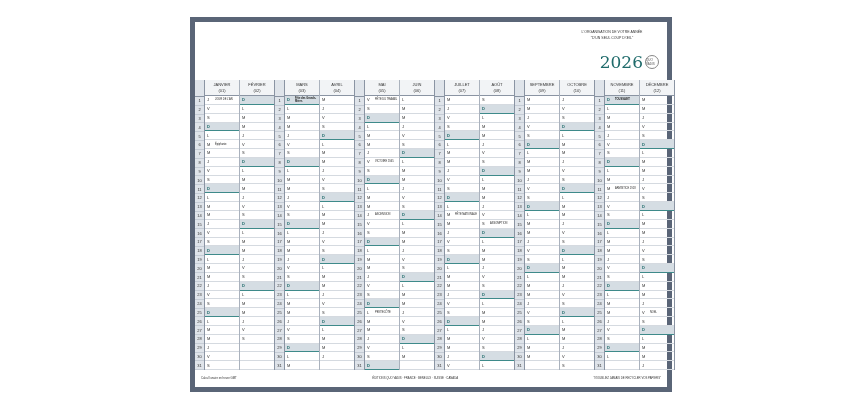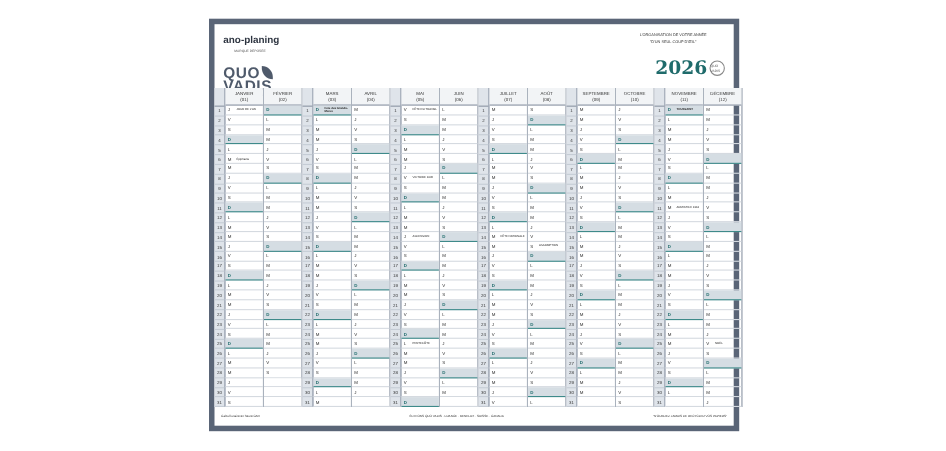--- a/index.html
+++ b/index.html
@@ -6,47 +6,41 @@
   body{width:860px;height:410px;background:#ffffff;position:relative;overflow:hidden;font-family:"Liberation Sans",sans-serif;}
   .frame{position:absolute;left:190px;top:17px;width:482px;height:375px;background:#5a6577;}
   .sheet{position:absolute;left:5px;top:5px;width:472px;height:365px;background:#fff;}
   .brand{position:absolute;left:8px;top:4px;}
   .brand .ano{font-size:9px;font-weight:bold;color:#2d3440;}
   .brand .ano-sub{font-size:3px;color:#555;margin-left:10px;}
   .brand .qv{margin-top:12px;font-size:14px;font-weight:bold;color:#4f5a6b;line-height:12px;letter-spacing:0.5px;}
   .brand .qv-sub{font-size:3px;color:#777;margin-left:28px;}
   .brand .leaf{display:inline-block;width:10px;height:12px;background:#4f5a6b;border-radius:0 10px 0 10px;vertical-align:top;margin-left:2px;}
   .tagline{position:absolute;right:10px;top:7px;text-align:center;font-size:3.5px;color:#333;line-height:6px;width:90px;}
-  .year{position:absolute;right:24px;top:30px;font-family:"DejaVu Serif",serif;font-weight:bold;font-size:17px;color:#1f6b6b;}
+  .year{position:absolute;right:24px;top:30px;font-family:"DejaVu Serif",serif;font-weight:normal;font-size:17px;color:#1f6b6b;}
   .badge{position:absolute;right:8px;top:33px;width:12px;height:12px;border-radius:50%;border:1px solid #888;font-size:3px;color:#555;display:flex;align-items:center;justify-content:center;}
   .grid{position:absolute;left:0;top:58px;width:472px;height:290px;display:flex;}
   .pair{display:flex;border-right:1px solid #8a94a3;}
   .dcol{width:9px;background:#dfe4ea;display:flex;flex-direction:column;border-right:1px solid #8a94a3;}
   .dcol .hd{height:16px;border-bottom:1px solid #8a94a3;}
   .dcol .n{flex:1;font-size:4px;color:#333;display:flex;align-items:center;justify-content:center;border-bottom:1px solid #c5ccd5;}
   .mcol{width:34px;display:flex;flex-direction:column;border-right:1px solid #aab2bd;}
   .mcol:last-child{border-right:none;}
   .mcol .hd{height:16px;border-bottom:1px solid #8a94a3;text-align:center;font-size:4px;color:#333;line-height:6px;padding-top:2px;box-sizing:border-box;background:#f2f4f6;}
   .mcol .c{flex:1;font-size:4px;color:#333;display:flex;align-items:center;padding-left:2px;border-bottom:1px solid #d5dae0;position:relative;}
   .mcol .c.sun{background:#d5dde3;border-bottom:1px solid #3e8a8a;color:#1f6b6b;font-weight:bold;}
   .mcol .c.empty{background:#fff;}
   .mcol .c .ev{position:absolute;left:10px;font-size:2.6px;color:#222;}
   .footer{position:absolute;left:0;top:350px;width:472px;height:12px;font-size:2.8px;color:#333;display:flex;align-items:center;justify-content:space-between;padding:0 6px;box-sizing:border-box;}
 </style>
 </head>
 <body>
 
 <div class="frame">
   <div class="sheet">
-    <div class="brand">
-      <div><span class="ano">ano-planing</span></div>
-      <div class="ano-sub">MARQUE DÉPOSÉE</div>
-      <div class="qv">QUO<span class="leaf"></span><br>VADIS</div>
-      <div class="qv-sub">DEPUIS 1952</div>
-    </div>
     <div class="tagline">
       <div>L'ORGANISATION DE VOTRE ANNÉE</div>
       <div>"D'UN SEUL COUP D'ŒIL"</div>
     </div>
     <div class="year">2026</div>
     <div class="badge">QUO VADIS</div>
     <div class="grid" id="grid">
         <div class="pair">
           <div class="dcol">
             <div class="hd"></div>

